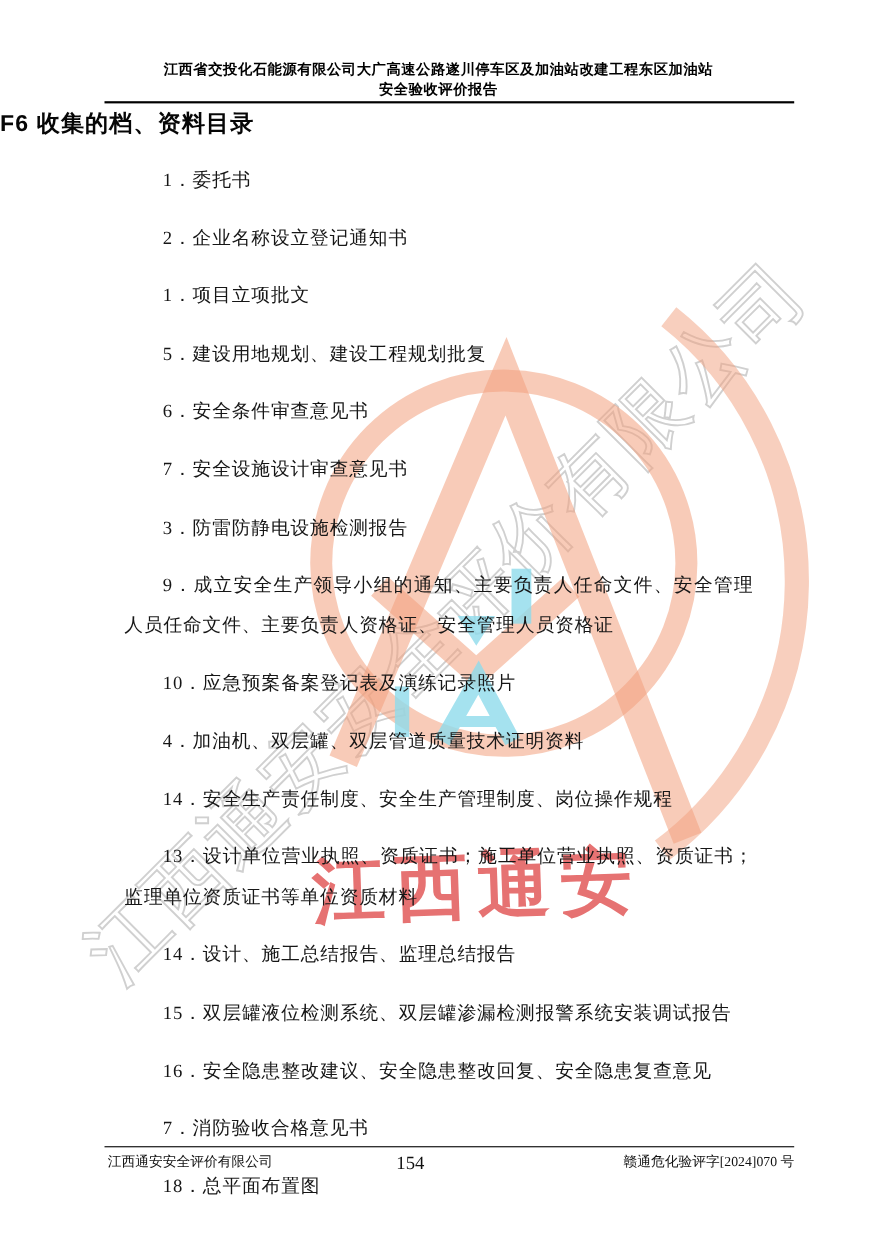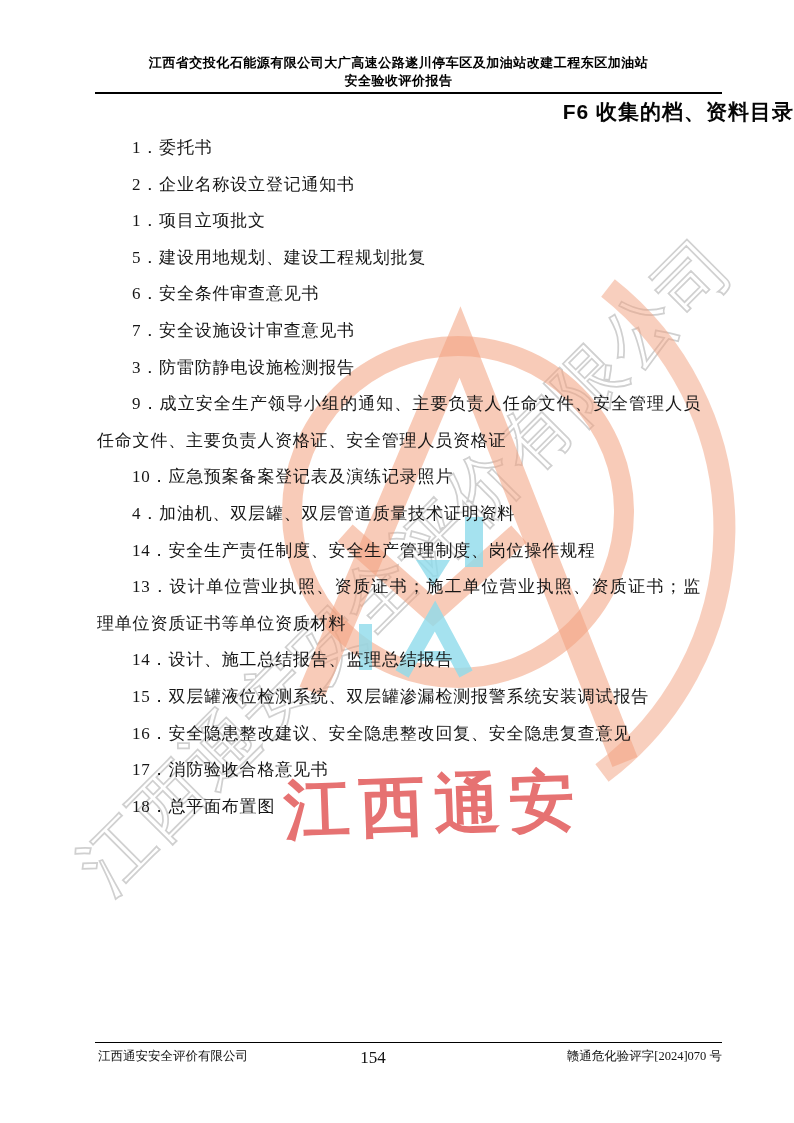--- a/index.html
+++ b/index.html
@@ -8,27 +8,27 @@
     font-family:"Liberation Serif","DejaVu Serif",serif;color:#141414;
   }
   
   .watermark{position:absolute;left:0;top:0;width:794px;height:1123px;z-index:0;}
   
   .content{position:relative;z-index:1;}
   .header{position:absolute;left:75px;top:54px;width:647px;text-align:center;}
   .header-line{font-size:13px;line-height:18px;font-weight:600;color:#000000;letter-spacing:0.5px;}
   .header-rule{position:absolute;left:95px;top:92px;width:627px;border-top:2px solid #000;}
   .doc-title{
-    position:absolute;left:0;top:98px;width:794px;text-align:right;
+    position:absolute;left:0;top:98px;width:794px;text-align:left;
     font-family:"Liberation Sans","DejaVu Sans",sans-serif;
     font-size:21px;font-weight:bold;color:#060606;letter-spacing:1px;
   }
   .doc-list{position:absolute;left:97px;top:130px;width:604px;}
   .doc-list p{
-    margin:0;font-size:17px;line-height:36.6px;text-indent:35px;
+    margin:16px;font-size:17px;line-height:36.6px;text-indent:35px;
     text-align:justify;letter-spacing:0.8px;color:#161616;
   }
   .footer-rule{position:absolute;left:95px;top:1042px;width:627px;border-top:1.5px solid #000;}
   .footer{position:absolute;left:95px;top:1048px;width:627px;height:20px;font-size:12.5px;color:#101010;}
   .footer .company{position:absolute;left:3px;top:0;}
   .footer .pagenum{position:absolute;left:248px;top:0;width:60px;text-align:center;font-size:17px;}
   .footer .docnum{position:absolute;right:0;top:0;}
 </style>
 </head>
 <body>
@@ -74,21 +74,21 @@
     <p>7．安全设施设计审查意见书</p>
     <p>3．防雷防静电设施检测报告</p>
     <p>9．成立安全生产领导小组的通知、主要负责人任命文件、安全管理人员任命文件、主要负责人资格证、安全管理人员资格证</p>
     <p>10．应急预案备案登记表及演练记录照片</p>
     <p>4．加油机、双层罐、双层管道质量技术证明资料</p>
     <p>14．安全生产责任制度、安全生产管理制度、岗位操作规程</p>
     <p>13．设计单位营业执照、资质证书；施工单位营业执照、资质证书；监理单位资质证书等单位资质材料</p>
     <p>14．设计、施工总结报告、监理总结报告</p>
     <p>15．双层罐液位检测系统、双层罐渗漏检测报警系统安装调试报告</p>
     <p>16．安全隐患整改建议、安全隐患整改回复、安全隐患复查意见</p>
-    <p>17．消防验收合格意见书</p>
+    <p>7．消防验收合格意见书</p>
     <p>18．总平面布置图</p>
   </div>
 
   <div class="footer-rule"></div>
   <div class="footer">
     <span class="company">江西通安安全评价有限公司</span>
     <span class="pagenum">154</span>
     <span class="docnum">赣通危化验评字[2024]070 号</span>
   </div>
 

